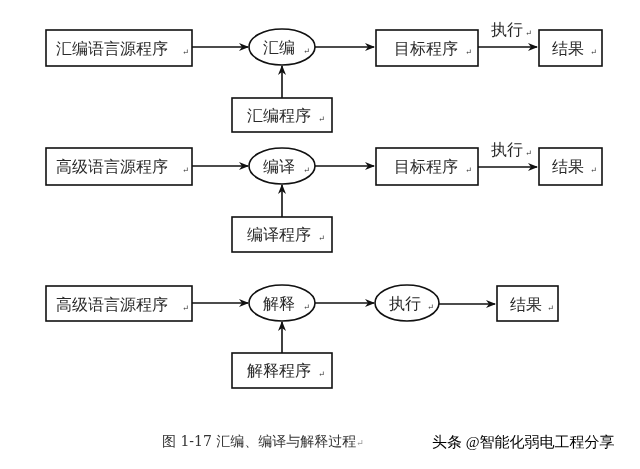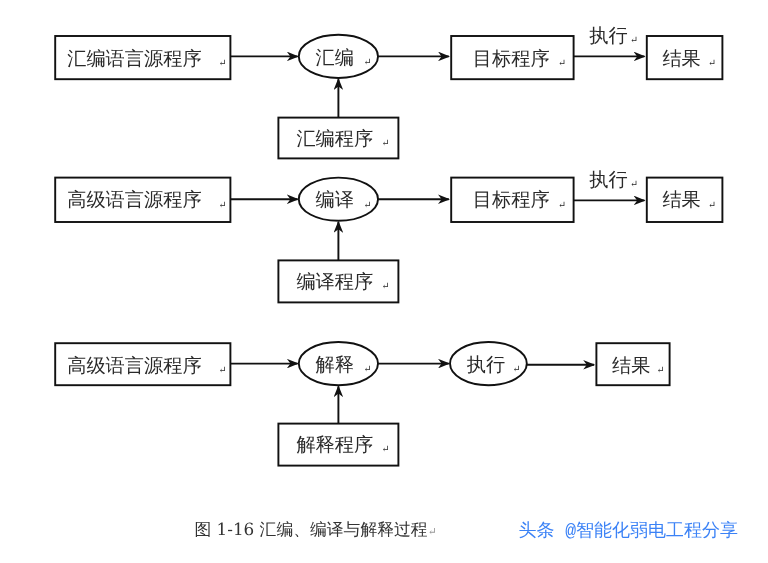--- a/index.html
+++ b/index.html
@@ -2,22 +2,22 @@
 <html><head>
 <meta charset="utf-8">
 <style>
   html, body { margin:0; padding:0; background:#ffffff; }
   body { width:640px; height:469px; position:relative; overflow:hidden;
          font-family: "DejaVu Serif", "Liberation Serif", serif; color:#222; }
   svg.diagram { position:absolute; left:0; top:0; }
   svg text { font-family: "DejaVu Serif", "Liberation Serif", serif; fill:#2a2a2a; }
   .caption { position:absolute; left:162px; top:433px; font-size:14px; color:#333;
              font-family: "DejaVu Serif", "Liberation Serif", serif; white-space:nowrap; }
-  .watermark { position:absolute; left:432px; top:433px; font-size:15px; color:#3b82f6;
-               font-family: Liberation Mono, monospace; white-space:nowrap; }
+  .watermark { position:absolute; left:432px; top:433px; font-size:15px; color:#000000;
+               font-family: Liberation Serif, serif; white-space:nowrap; }
   .pm { color:#999; font-size:9px; }
 </style>
 </head>
 <body>
 
 <svg class="diagram" width="640" height="469" viewBox="0 0 640 469">
   <defs>
     <marker id="arr" markerWidth="10" markerHeight="8" refX="9" refY="4" orient="auto" markerUnits="userSpaceOnUse">
       <path d="M0,0 L10,4 L0,8 L3,4 Z" fill="#111"></path>
     </marker>
@@ -109,15 +109,15 @@
 
     <line x1="439" y1="304" x2="495" y2="304" stroke="#111" stroke-width="1.6" marker-end="url(#arr)"></line>
 
     <rect x="497" y="286" width="61" height="35" fill="#fff" stroke="#111" stroke-width="1.6"></rect>
     <text x="510" y="310" font-size="16">结果</text>
     <text x="547" y="311" font-size="8" fill="#999">↵</text>
   </g>
 </svg>
 
 <div class="caption">
-  <span>图 1-16  汇编、编译与解释过程</span><span class="pm">↵</span>
+  <span>图 1-17  汇编、编译与解释过程</span><span class="pm">↵</span>
 </div>
 <div class="watermark">头条 @智能化弱电工程分享</div>
 
 </body></html>

